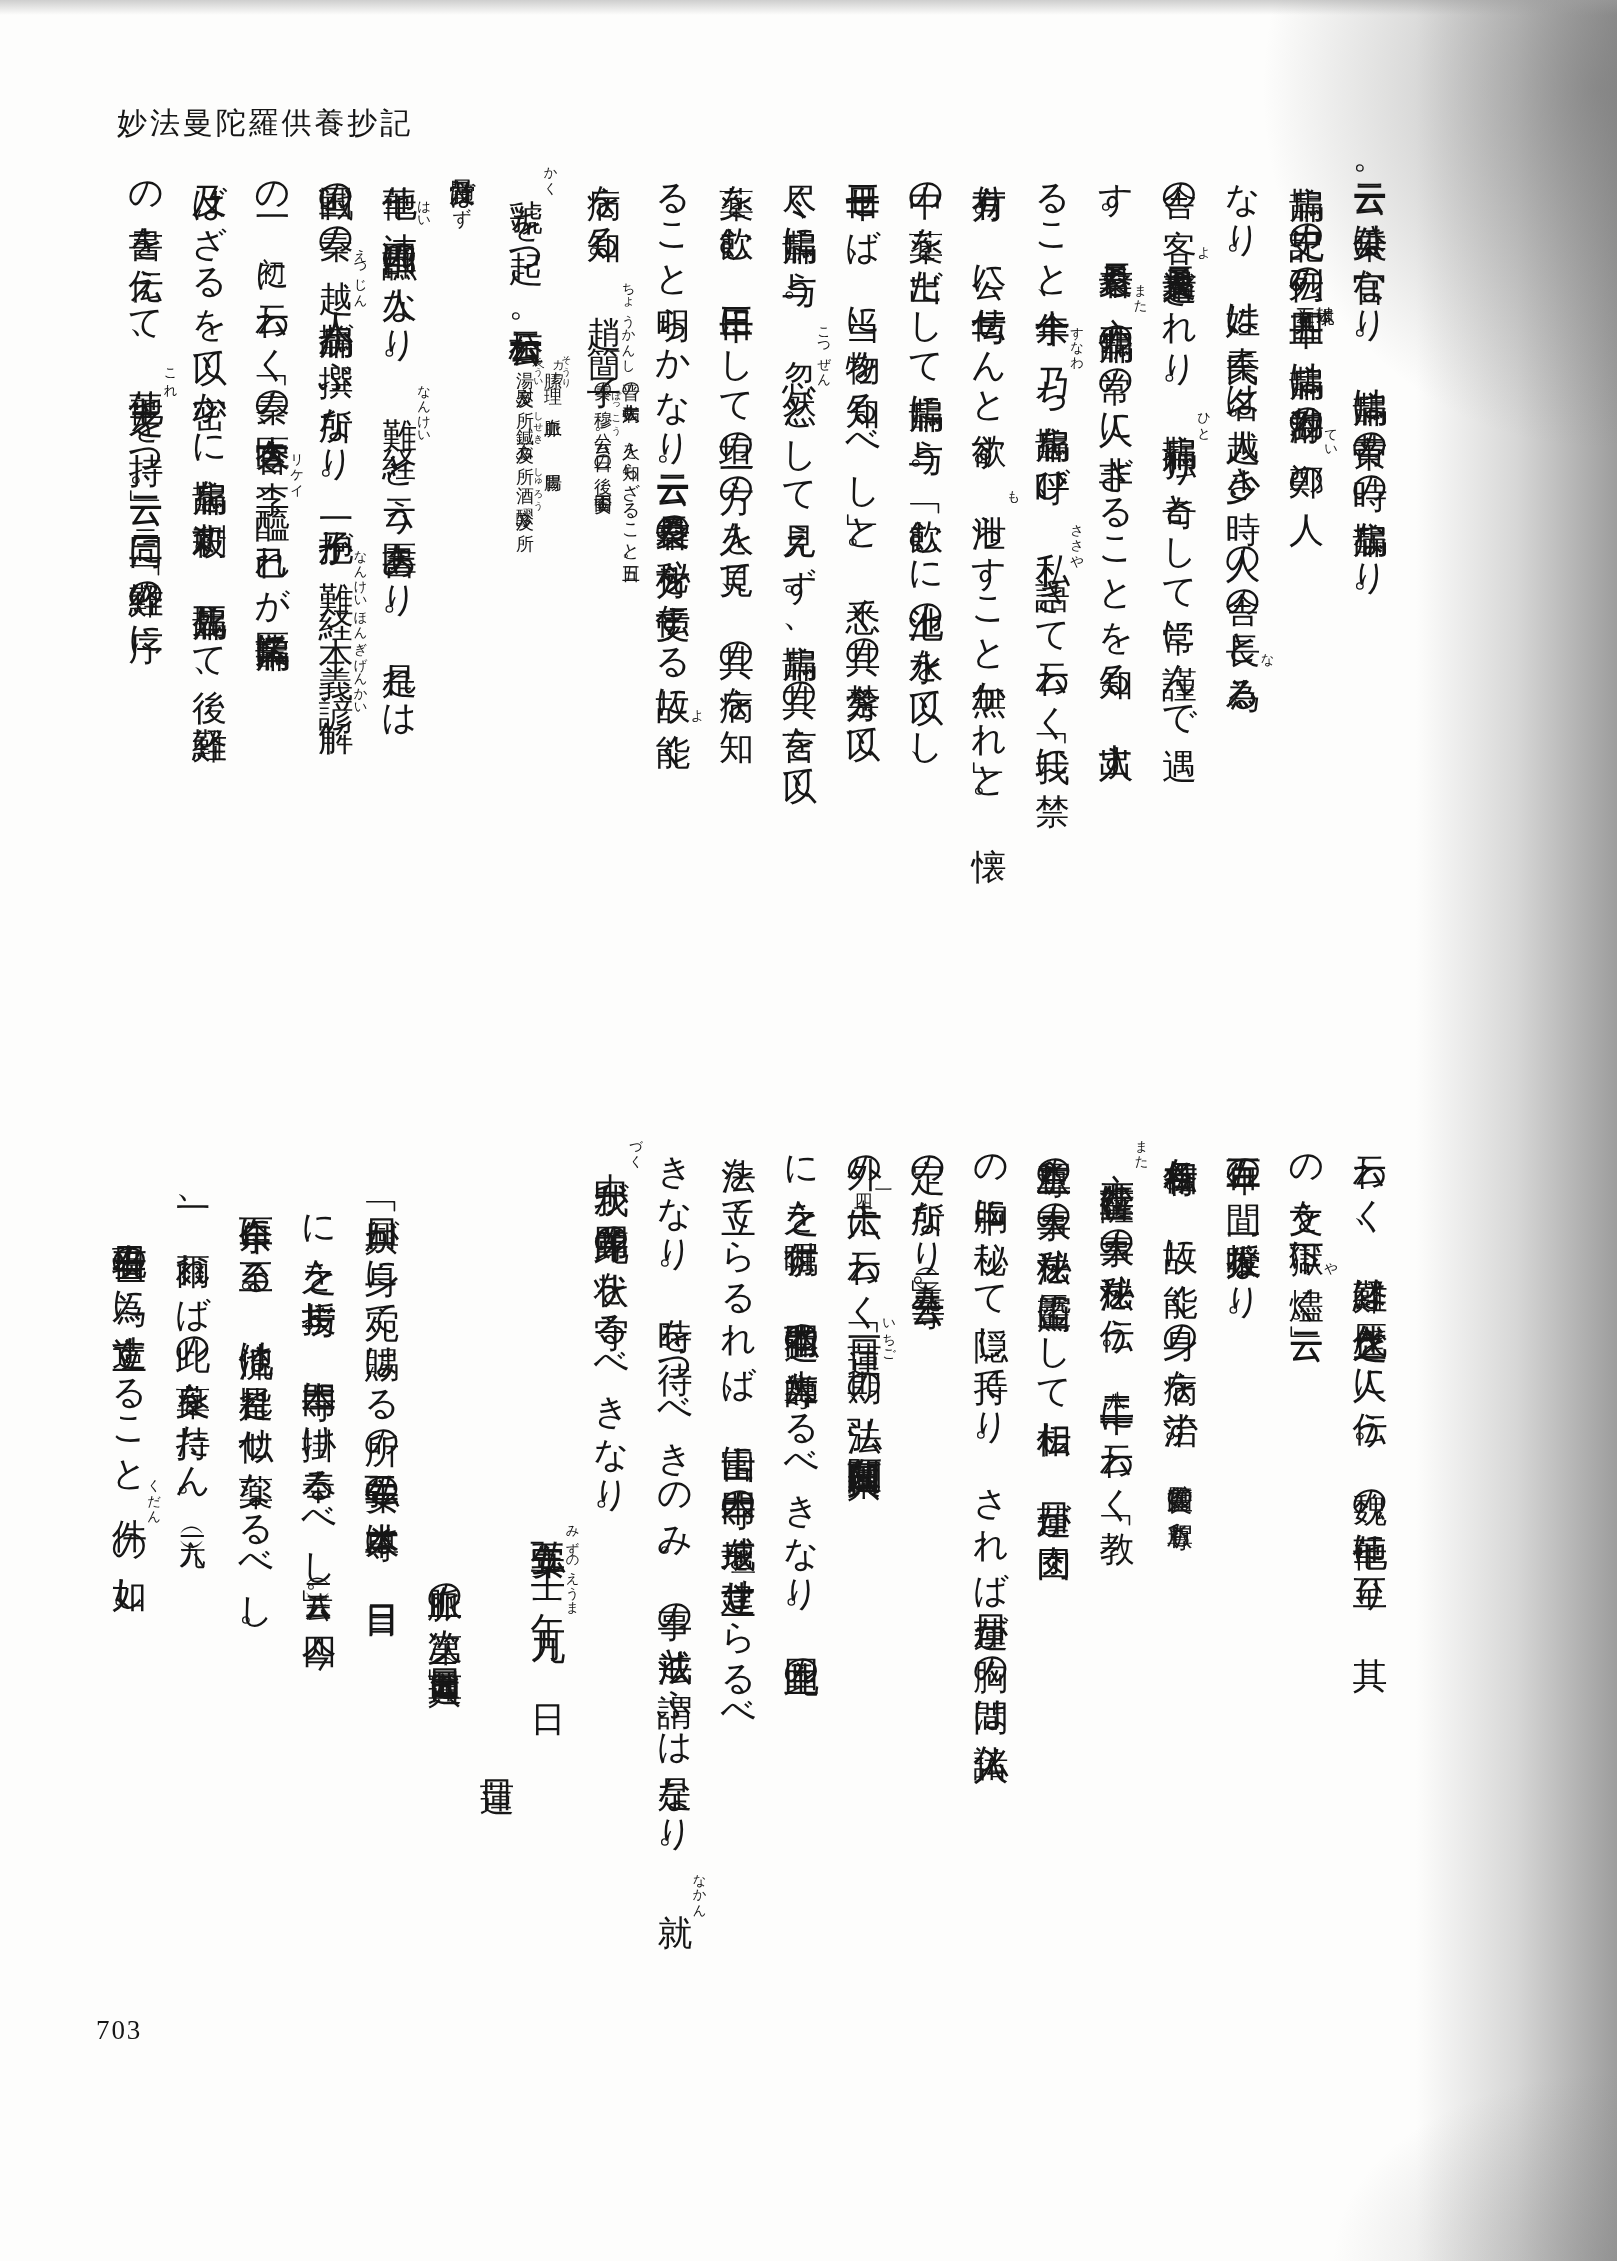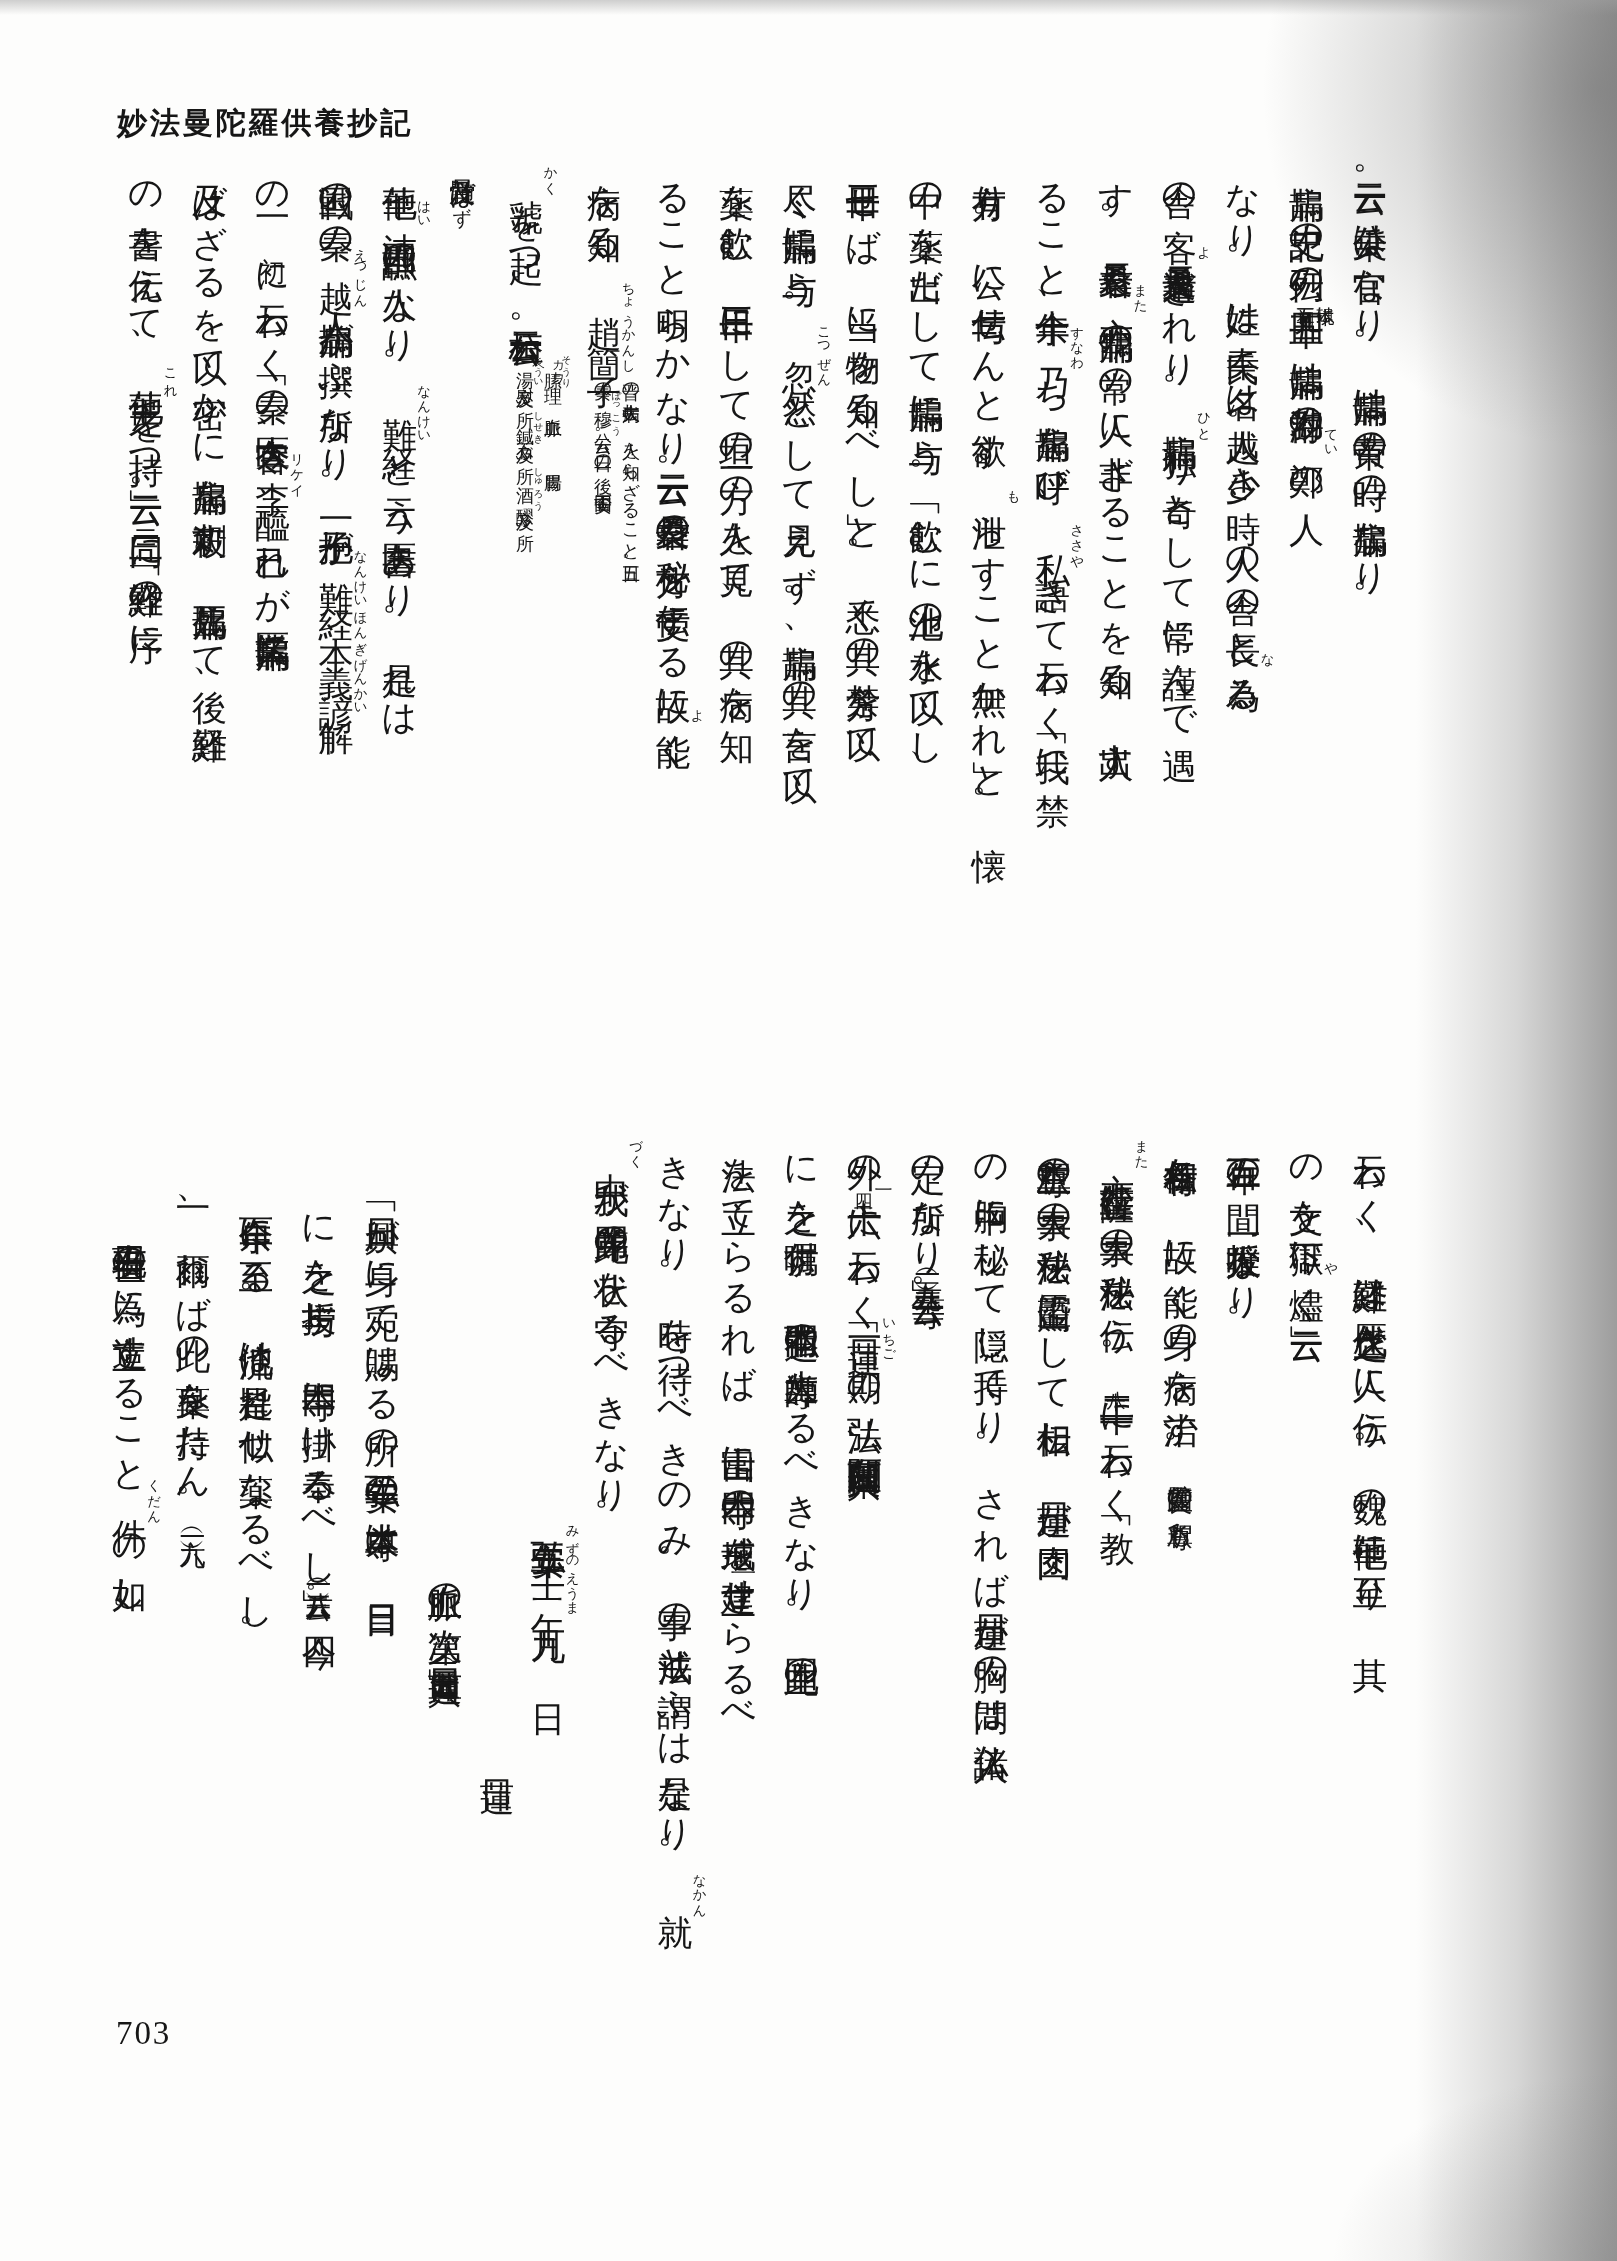--- a/index.html
+++ b/index.html
@@ -11,22 +11,22 @@
   
   .shadow-right{position:absolute;top:0;right:0;width:201px;height:2262px;
     background:linear-gradient(to right,rgba(170,170,170,0) 0%,rgba(168,168,168,.45) 50%,rgba(140,140,140,.85) 100%);}
   .shadow-corner{position:absolute;top:0;right:0;width:401px;height:497px;
     background:radial-gradient(ellipse at 95% 18%,rgba(110,110,110,.55),rgba(110,110,110,0) 62%);}
   .shadow-top{position:absolute;top:0;left:0;width:1617px;height:15.3px;
     background:linear-gradient(to bottom,rgba(160,160,160,.5),rgba(160,160,160,0));}
   .shadow-bottom-right{position:absolute;bottom:0;right:0;width:287px;height:191px;
     background:radial-gradient(ellipse at 100% 100%,rgba(130,130,130,.4),rgba(130,130,130,0) 70%);}
 
-  .header-title{position:absolute;left:117px;top:103px;font-size:30px;letter-spacing:2.9px;font-weight:bold;}
-  .page-number{position:absolute;left:116px;top:2015px;font-size:33px;letter-spacing:1.9px;}
+  .header-title{position:absolute;left:117px;top:103px;font-size:30px;letter-spacing:2.9px;font-weight:normal;}
+  .page-number{position:absolute;left:96px;top:2015px;font-size:27px;letter-spacing:1.9px;}
 
   .vblock{position:absolute;writing-mode:vertical-rl;}
   #upper-block{top:158px;right:216px;width:1314px;height:956px;}
   #lower-block{top:1131px;right:216px;width:1340px;height:908px;}
 
   .col{line-height:63px;font-size:35px;letter-spacing:1.4px;}
   .col.thin{line-height:40px;}
   ruby rt{font-size:13.4px;letter-spacing:0;}
   .s1{font-size:26px;}
   .s2{font-size:19px;}

